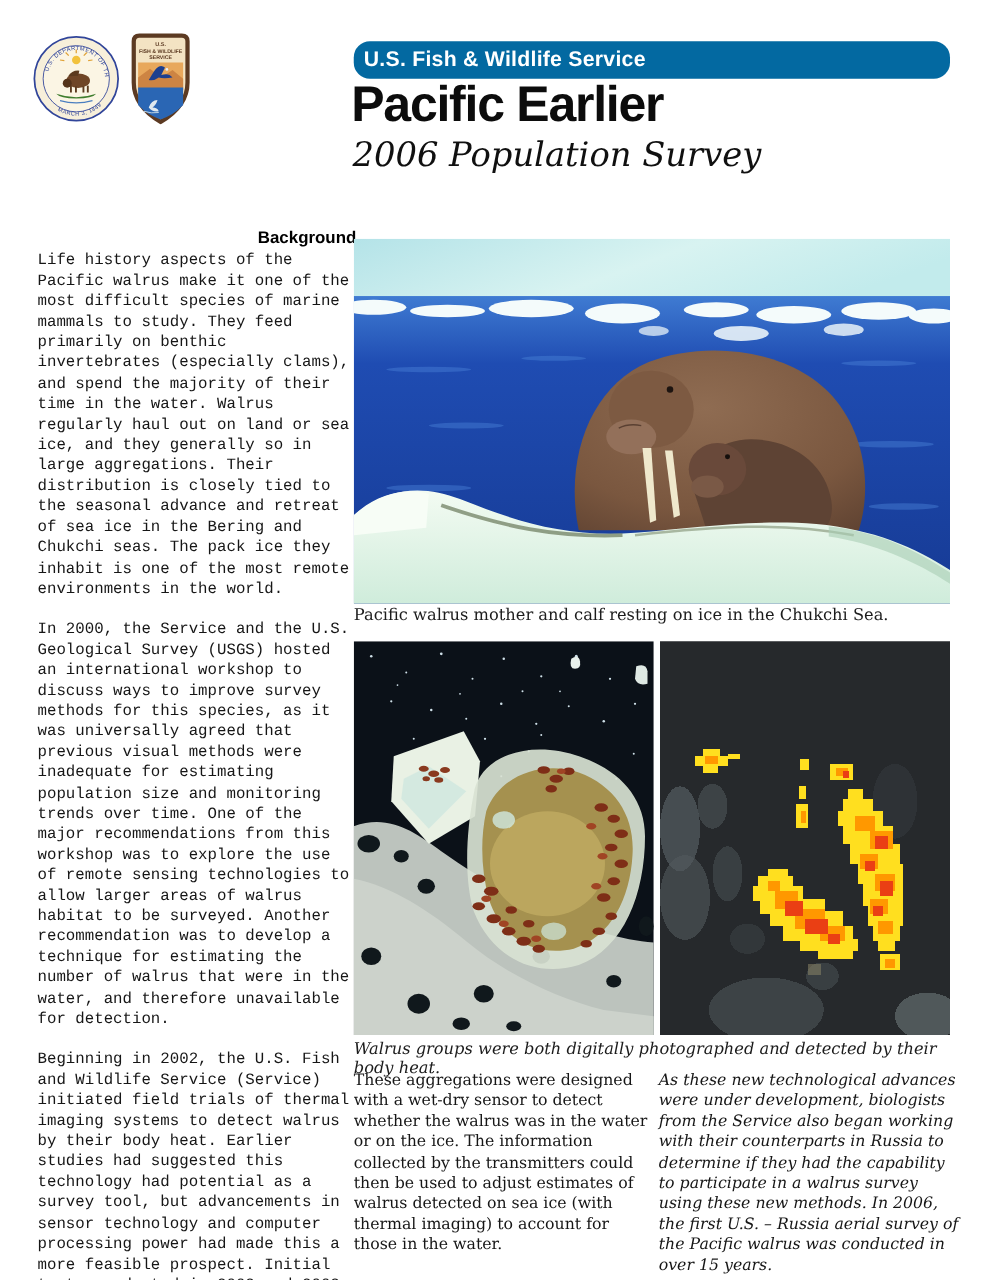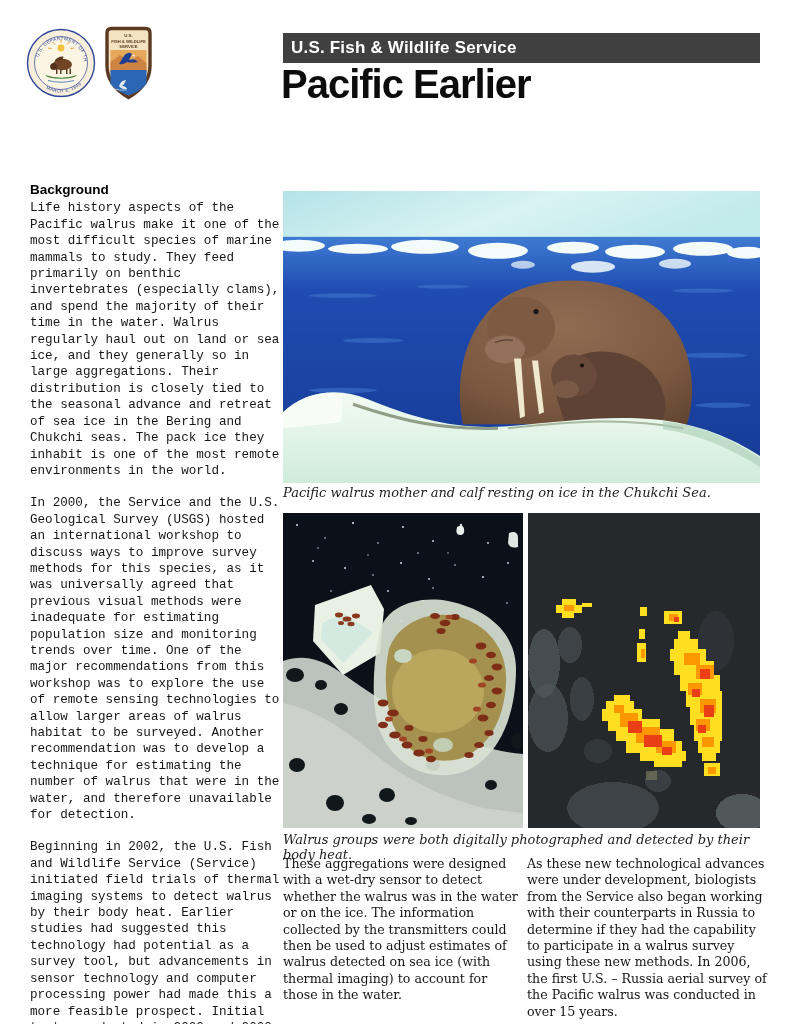--- a/index.html
+++ b/index.html
@@ -1,41 +1,41 @@
 <!DOCTYPE html>
 <html><head>
 <meta charset="utf-8">
 <style>
   html,body{margin:0;padding:0;background:#ffffff;}
   .page{position:relative;width:791px;height:1024px;background:#ffffff;overflow:hidden;
         font-family:"DejaVu Serif",serif;color:#161616;}
   
   .logo-doi{position:absolute;left:26px;top:28px;width:70px;height:70px;}
   .logo-fws{position:absolute;left:102px;top:26px;width:53px;height:74px;}
-  .banner{position:absolute;left:283px;top:33px;width:477px;height:30px;background:#404040;
+  .banner{position:absolute;left:283px;top:33px;width:477px;height:30px;background:#0369a1;
           color:#ffffff;font-family:"Liberation Sans",sans-serif;font-weight:bold;font-size:17px;
-          line-height:30px;padding-left:8px;box-sizing:border-box;letter-spacing:0.2px;}
+          line-height:30px;padding-left:8px;box-sizing:border-box;letter-spacing:0.2px;border-radius:13px;}
   .title{position:absolute;left:281px;top:62px;margin:0;font-family:"Liberation Sans",sans-serif;
          font-weight:bold;font-size:40px;letter-spacing:-1px;color:#0c0c0c;}
   .subtitle{position:absolute;left:282px;top:109px;margin:0;font-family:"DejaVu Serif",serif;
             font-style:italic;font-weight:normal;font-size:27px;color:#101010;}
   
   .left-col{position:absolute;left:30px;top:182px;width:255px;font-size:12.6px;line-height:16.4px;}
-  .left-col h3{font-family:"Liberation Sans",sans-serif;font-size:13.5px;margin:0 0 2px 0;color:#000;}
+  .left-col h3{font-family:"Liberation Sans",sans-serif;font-size:13.5px;margin:0 0 2px 0;color:#000;text-align:right;}
   .left-col p{margin:0 0 16px 0;font-family:Liberation Mono, monospace;}
   
   .photo-main{position:absolute;left:283px;top:191px;width:477px;height:292px;display:block;}
-  .caption-1{position:absolute;left:283px;top:485px;width:477px;font-style:italic;font-size:13px;color:#1c1c1c;}
+  .caption-1{position:absolute;left:283px;top:485px;width:477px;font-size:13px;color:#1c1c1c;}
   .fig-left{position:absolute;left:283px;top:513px;width:240px;height:315px;display:block;}
   .fig-right{position:absolute;left:528px;top:513px;width:232px;height:315px;display:block;}
   .caption-2{position:absolute;left:283px;top:832px;width:490px;font-style:italic;font-size:13px;color:#1c1c1c;}
   
   .bcol{position:absolute;top:856px;width:241px;font-size:12.6px;line-height:16.4px;}
   .bcol.left{left:283px;}
-  .bcol.right{left:527px;}
+  .bcol.right{left:527px;font-style:italic;}
   .bcol p{margin:0;}
 </style>
 </head>
 <body>
 
 <div class="page">
 
   <svg class="logo-doi" viewBox="0 0 70 70">
     <circle cx="35" cy="35" r="33.5" fill="#f7efda" stroke="#31459a" stroke-width="1.4"></circle>
     <circle cx="35" cy="35" r="26.5" fill="#fbf5e4" stroke="#31459a" stroke-width="0.7"></circle>
@@ -90,20 +90,21 @@
       <path d="M17,60 q2,-6 7,-6 q-1,4 -4,6 q4,0 5,3 q-5,1 -8,-3 z" fill="#dfe9ef"></path>
       <path d="M13,63 q6,2 12,1" stroke="#bcd4e6" stroke-width="0.8" fill="none"></path>
     </g>
   </svg>
 
   <div class="banner">
     <span>U.S. Fish &amp; Wildlife Service</span>
   </div>
 
   <h1 class="title">Pacific Earlier</h1>
+  <h2 class="subtitle">2006 Population Survey</h2>
 
   <div class="left-col">
     <h3>Background</h3>
     <p>Life history aspects of the Pacific walrus make it one of the most difficult species of marine mammals to study.  They feed primarily on benthic invertebrates (especially clams), and spend the majority of their time in the water.  Walrus regularly haul out on land or sea ice, and they generally so in large aggregations.  Their distribution is closely tied to the seasonal advance and retreat of sea ice in the Bering and Chukchi seas.  The pack ice they inhabit is one of the most remote environments in the world.</p>
     <p>In 2000, the Service and the U.S. Geological Survey (USGS) hosted an international workshop to discuss ways to improve survey methods for this species, as it was universally agreed that previous visual methods were inadequate for estimating population size and monitoring trends over time.  One of the major recommendations from this workshop was to explore the use of remote sensing technologies to allow larger areas of walrus habitat to be surveyed.  Another recommendation was to develop a technique for estimating the number of walrus that were in the water, and therefore unavailable for detection.</p>
     <p>Beginning in 2002, the U.S. Fish and Wildlife Service (Service) initiated field trials of thermal imaging systems to detect walrus by their body heat.  Earlier studies had suggested this technology had potential as a survey tool, but advancements in sensor technology and computer processing power had made this a more feasible prospect.  Initial tests conducted in 2002 and 2003 demonstrated that Pacific walrus could be readily detected with thermal imaging when hauled out on sea ice.</p>
     <p>At the same time, USGS began work to develop a satellite transmitter that could be remotely attached to walrus, thereby eliminating the need to capture and immobilize animals.</p>
   </div>
 
   <svg class="photo-main" viewBox="0 0 477 293" preserveAspectRatio="none">

